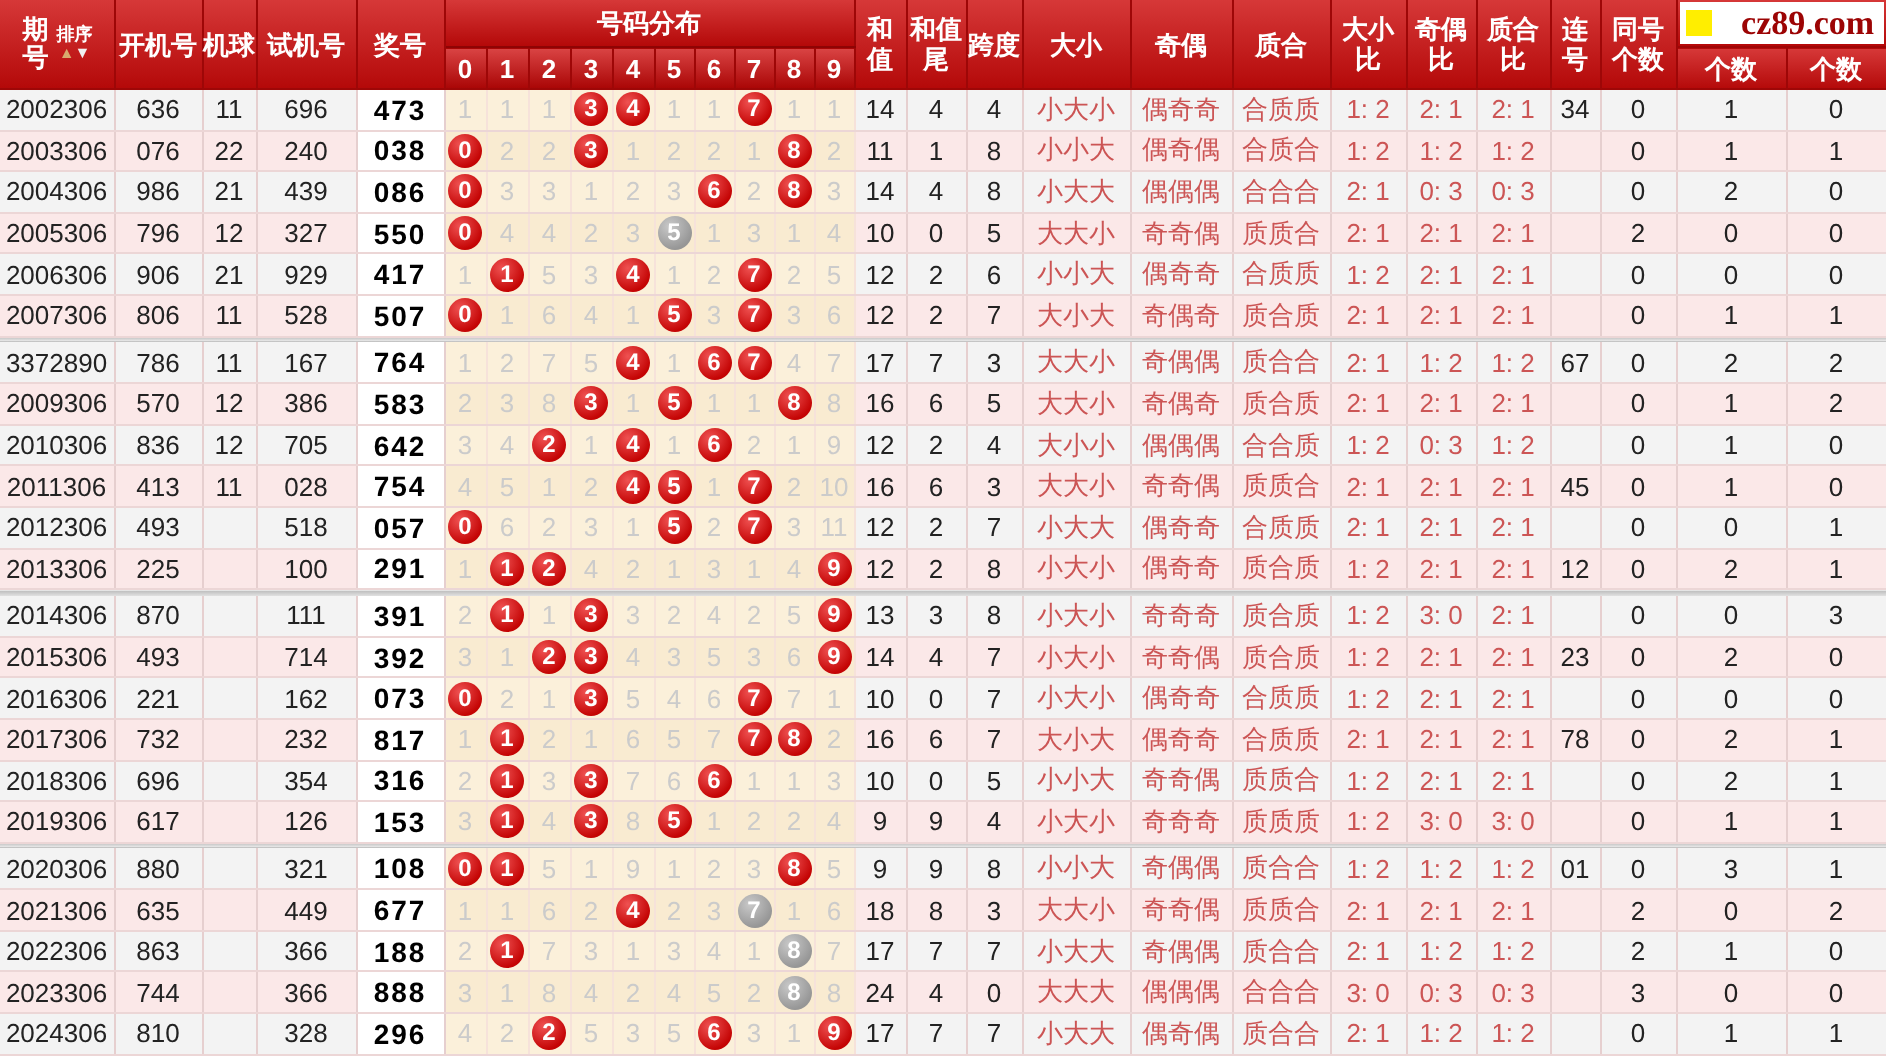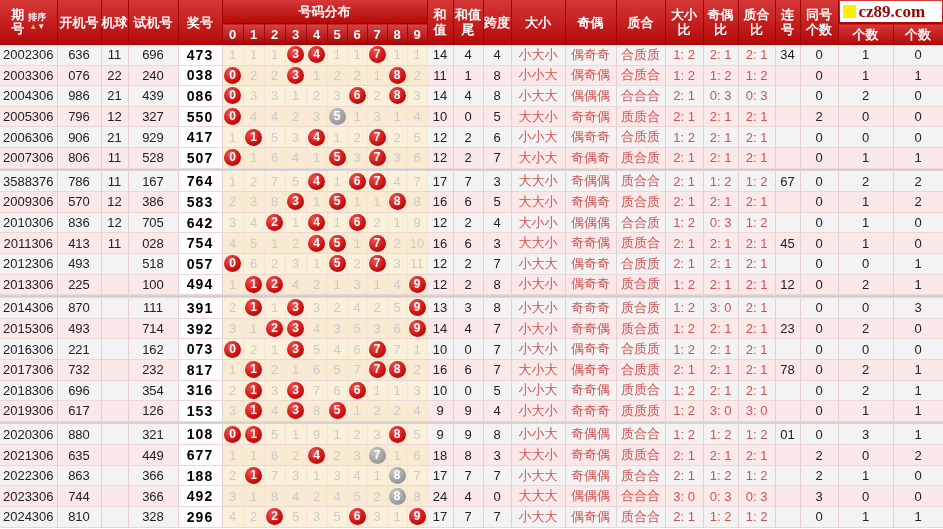--- a/index.html
+++ b/index.html
@@ -31,21 +31,21 @@
   .issue-label { width:15px; line-height:14px; display:inline-block; }
   .sort { display:inline-flex; flex-direction:column; align-items:center; cursor:pointer; }
   .sort-label { font-size:9px; line-height:9px; }
   .arrows { font-size:8px; line-height:9px; letter-spacing:0; }
   .arrows .up { color:#d9aa6e; }
   .arrows .dn { color:#f0f0f0; }
 
   th.th-logo { padding:1px; }
   .logo {
     background:#fff; height:21px; display:flex; align-items:center;
-    justify-content:flex-start; gap:3px; padding:0 3px; cursor:pointer;
+    justify-content:flex-start; gap:15px; padding:0 3px; cursor:pointer;
   }
   .logo-sq { width:13px; height:13px; background:#ffee00; display:inline-block; }
   .logo-text {
     font-family:"Liberation Serif", serif; font-weight:bold;
     color:#9c0404; font-size:17px; line-height:17px;
   }
 
   
   tbody td {
     height:20.6px; padding:0; text-align:center; vertical-align:middle;
@@ -335,21 +335,21 @@
           <td class="redtxt">2: 1</td>
           <td></td>
           <td>0</td>
           <td>1</td>
           <td>1</td>
         </tr>
         <tr class="sep">
           <td colspan="28"></td>
         </tr>
         <tr class="w">
-          <td>3588376</td>
+          <td>3372890</td>
           <td>786</td>
           <td>11</td>
           <td>167</td>
           <td class="c-prize">764</td>
           <td class="dist"><span class="miss">1</span></td>
           <td class="dist"><span class="miss">2</span></td>
           <td class="dist"><span class="miss">7</span></td>
           <td class="dist"><span class="miss">5</span></td>
           <td class="dist"><span class="ball r">4</span></td>
           <td class="dist"><span class="miss">1</span></td>
@@ -489,21 +489,21 @@
           <td></td>
           <td>0</td>
           <td>0</td>
           <td>1</td>
         </tr>
         <tr class="p">
           <td>2013306</td>
           <td>225</td>
           <td></td>
           <td>100</td>
-          <td class="c-prize">494</td>
+          <td class="c-prize">291</td>
           <td class="dist"><span class="miss">1</span></td>
           <td class="dist"><span class="ball r">1</span></td>
           <td class="dist"><span class="ball r">2</span></td>
           <td class="dist"><span class="miss">4</span></td>
           <td class="dist"><span class="miss">2</span></td>
           <td class="dist"><span class="miss">1</span></td>
           <td class="dist"><span class="miss">3</span></td>
           <td class="dist"><span class="miss">1</span></td>
           <td class="dist"><span class="miss">4</span></td>
           <td class="dist"><span class="ball r">9</span></td>
@@ -795,21 +795,21 @@
           <td></td>
           <td>2</td>
           <td>1</td>
           <td>0</td>
         </tr>
         <tr class="p">
           <td>2023306</td>
           <td>744</td>
           <td></td>
           <td>366</td>
-          <td class="c-prize">492</td>
+          <td class="c-prize">888</td>
           <td class="dist"><span class="miss">3</span></td>
           <td class="dist"><span class="miss">1</span></td>
           <td class="dist"><span class="miss">8</span></td>
           <td class="dist"><span class="miss">4</span></td>
           <td class="dist"><span class="miss">2</span></td>
           <td class="dist"><span class="miss">4</span></td>
           <td class="dist"><span class="miss">5</span></td>
           <td class="dist"><span class="miss">2</span></td>
           <td class="dist"><span class="ball g">8</span></td>
           <td class="dist"><span class="miss">8</span></td>

